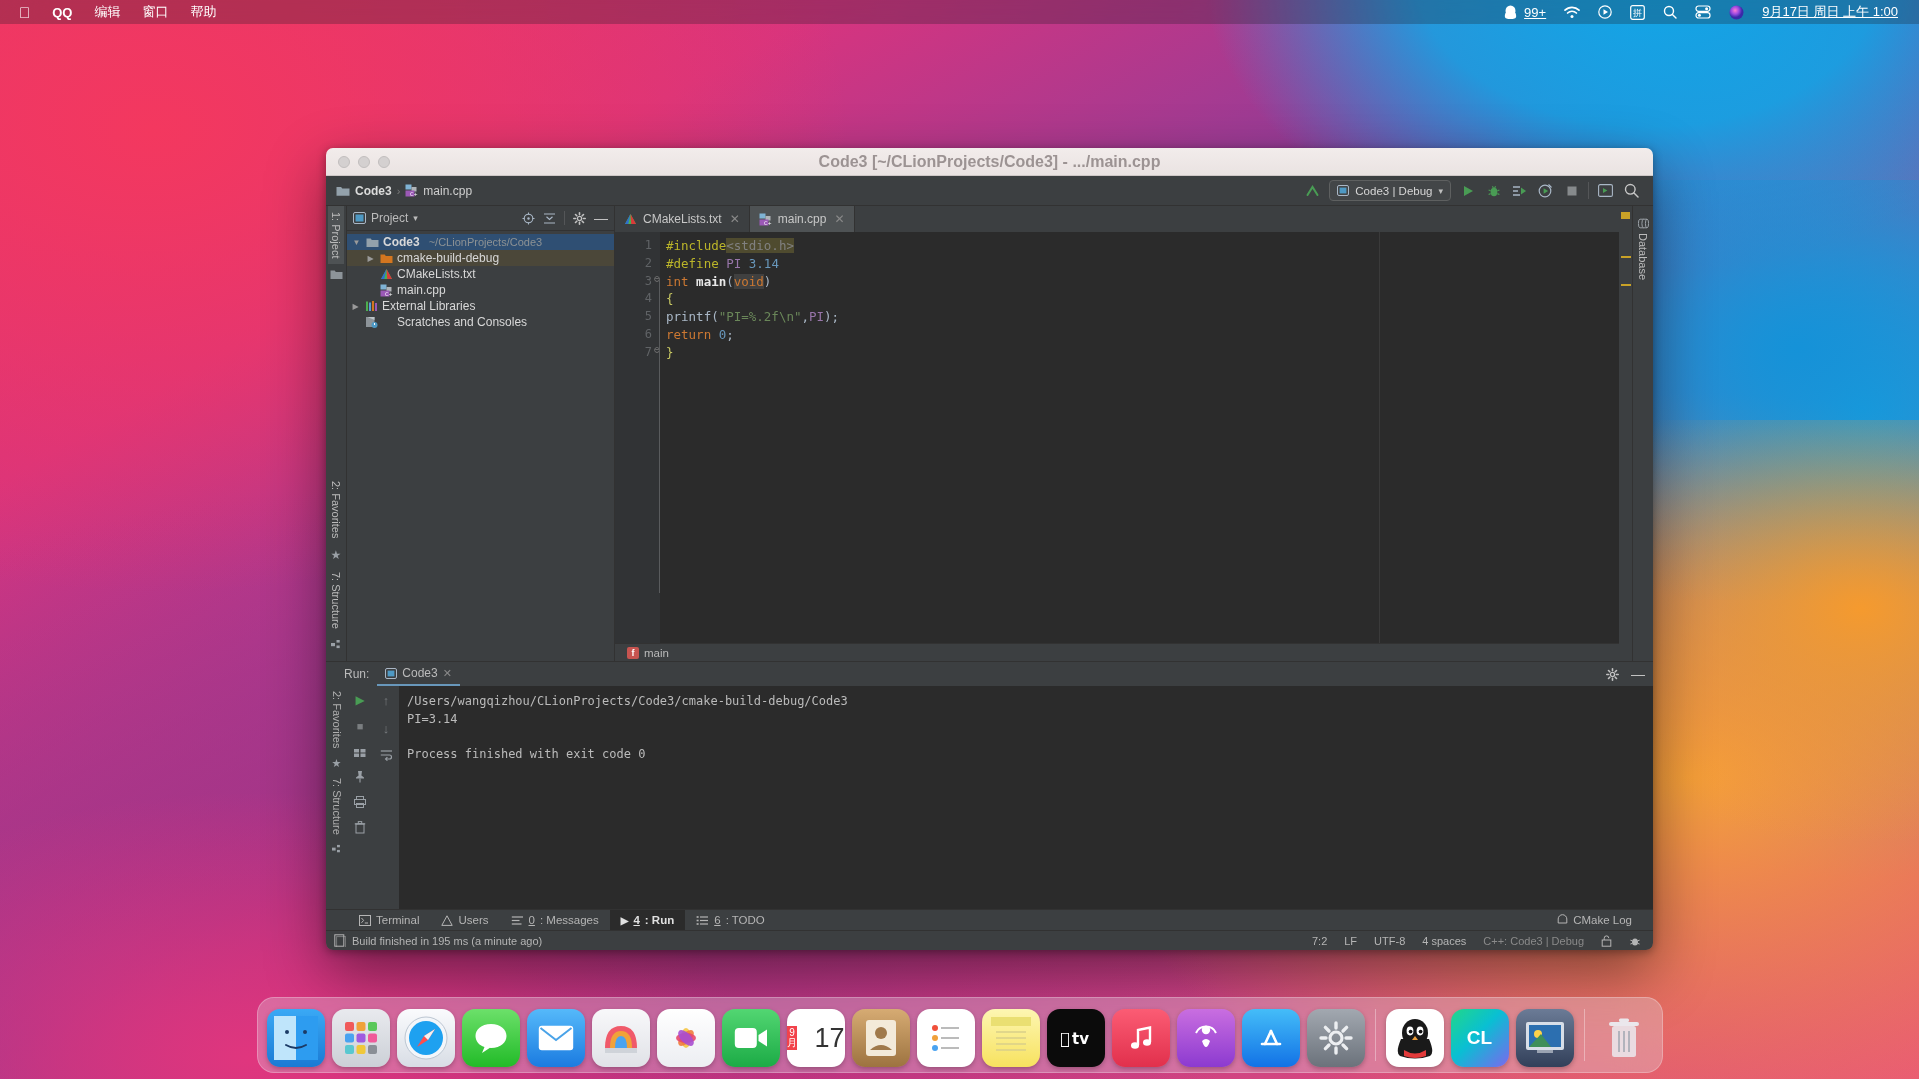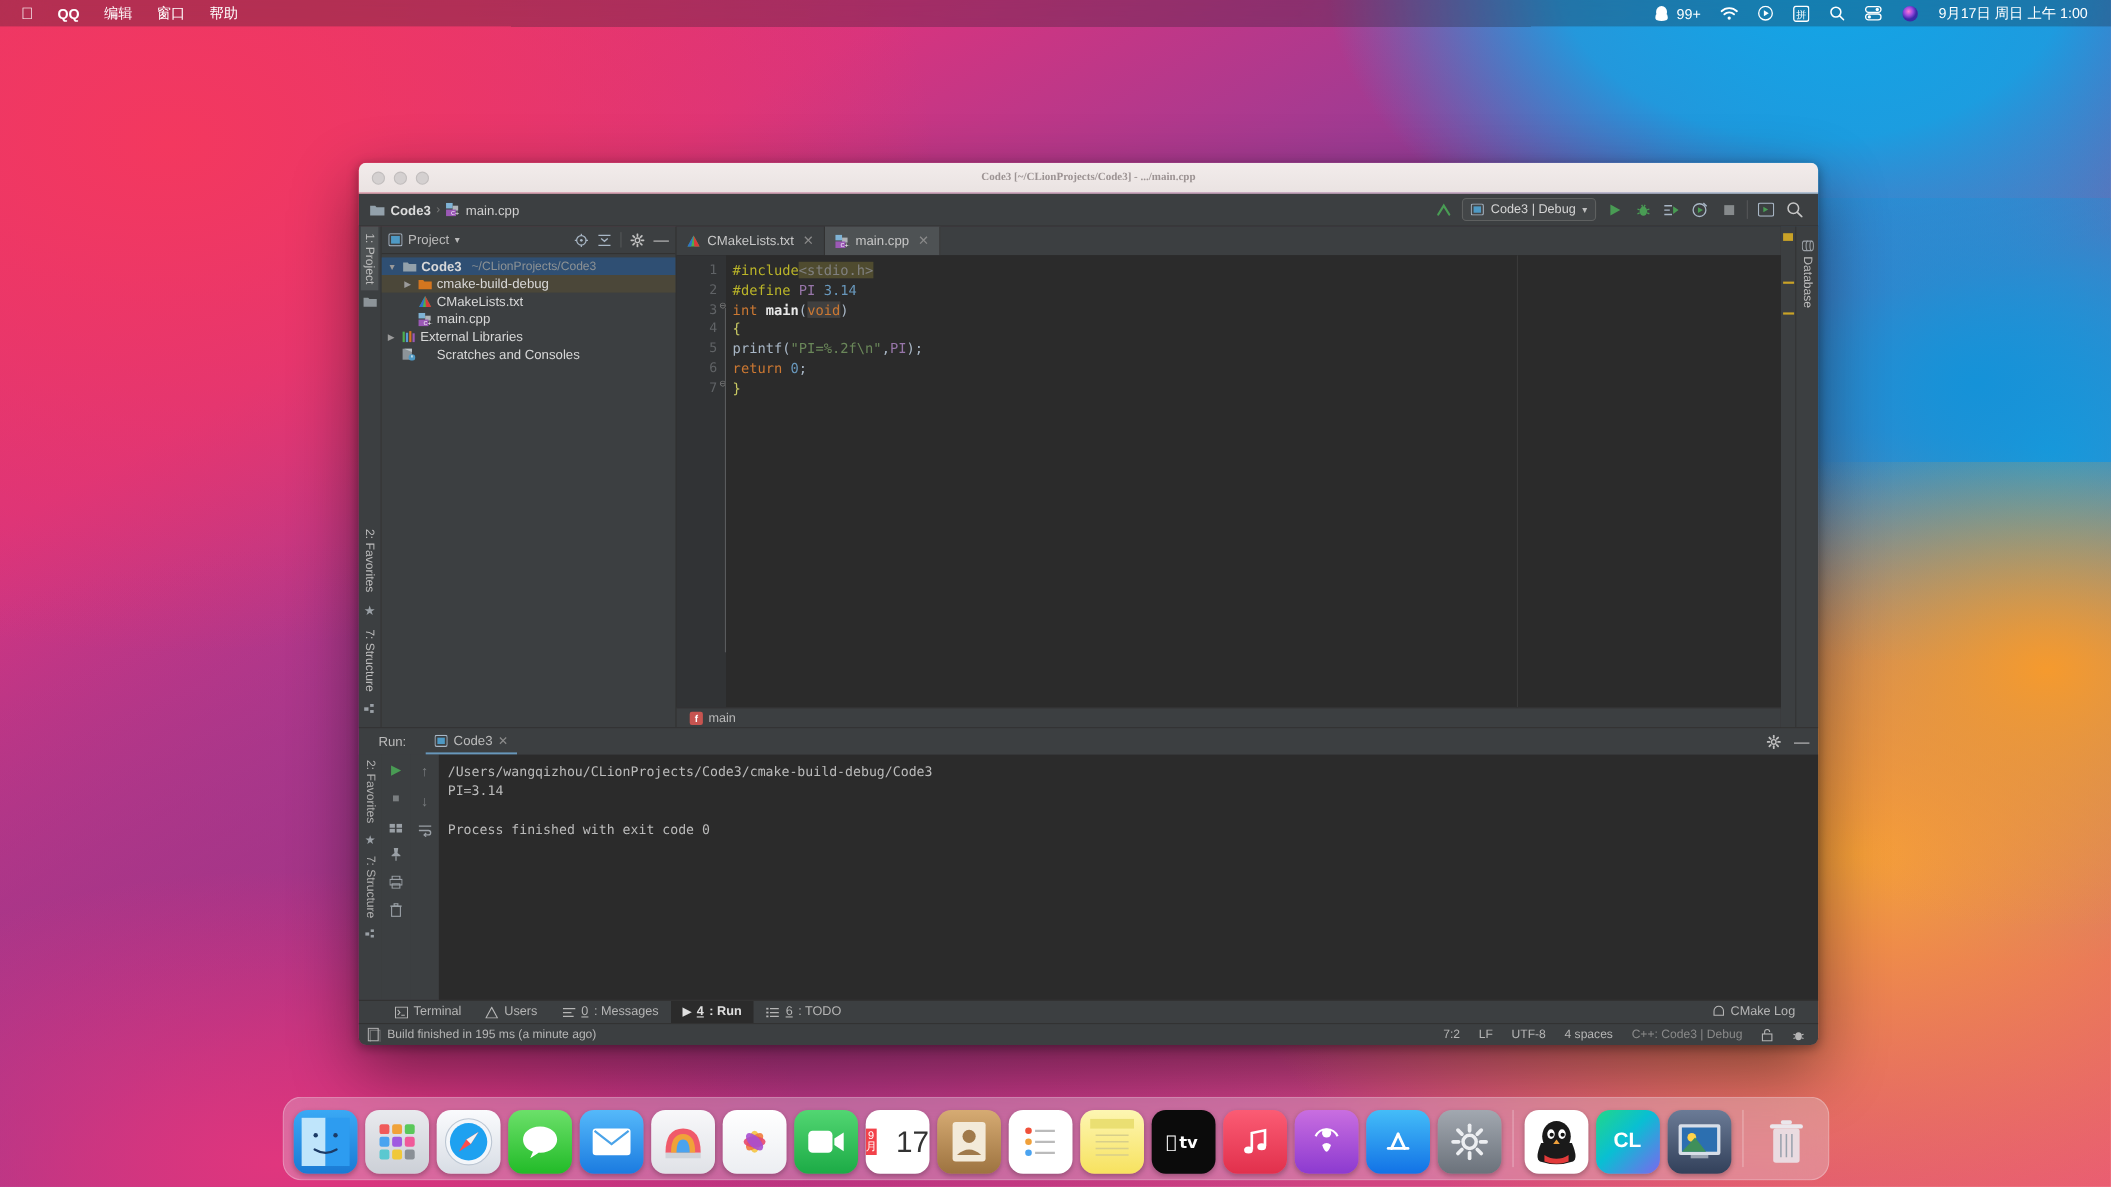--- a/index.html
+++ b/index.html
@@ -32,42 +32,42 @@
     position: absolute; top:0; left:0; width:1919px; height:24px;
     background: rgba(30,30,40,0.28);
     backdrop-filter: blur(20px);
     display: flex; align-items: center;
     color: #fff; font-size: 13px; z-index: 50;
   }
   #menubar .left { display:flex; align-items:center; gap:0; padding-left:8px; }
   #menubar .mitem { padding: 0 11px; height:24px; display:flex; align-items:center; white-space:nowrap; }
   #menubar .mitem.bold { font-weight: bold; }
   #menubar .right { margin-left:auto; display:flex; align-items:center; gap:0; padding-right:12px; }
-  #menubar .ritem { padding: 0 9px; height:24px; display:flex; align-items:center; gap:7px; }
+  #menubar .ritem { padding: 0 9px; height:24px; display:flex; align-items:center; gap:7px;text-decoration:underline; }
   .apple-logo { font-size: 15px; line-height:1; }
 
   
   #clion {
     position: absolute; left: 326px; top: 148px;
     width: 1327px; height: 802px;
     border-radius: 7px; overflow: hidden;
     box-shadow: 0 22px 60px rgba(0,0,0,.45), 0 2px 10px rgba(0,0,0,.35);
     font-size: 12px;
     display: flex; flex-direction: column;
   }
   #titlebar {
     height: 28px; background: linear-gradient(#f2eceb,#eae3e2);
     display:flex; align-items:center; position:relative; flex:none;
     border-bottom: 1px solid #cfc8c7;
   }
   .traffic { display:flex; gap:8px; padding-left:12px; }
   .tl { width:12px; height:12px; border-radius:50%; background:#d4d0d0; border:1px solid #c2bebe; }
   #window-title {
     position:absolute; left:0; right:0; text-align:center;
-    font-size:10px; font-weight:bold; color:#9c9393;font-family:Liberation Serif, serif;
+    font-size:16px; font-weight:bold; color:#9c9393;
   }
   
   #toolbar {
     height: 30px; background:#3c3f41; border-bottom:1px solid #323232;
     display:flex; align-items:center; color:#bbbbbb; flex:none;
     padding: 0 6px;
   }
   #breadcrumb { display:flex; align-items:center; gap:5px; padding-left:4px; font-size:12px; }
   #breadcrumb .sep { color:#7a7a7a; font-size:11px; }
   .bc-text { color:#cfcfcf; }
@@ -151,21 +151,21 @@
   #stripe .sq { position:absolute; right:2px; width:9px; height:7px; background:#c9a227; }
   #stripe .ln { position:absolute; right:1px; width:10px; height:2px; background:#c9a227; }
 
   
   #right-rail { width:21px; background:#3c3f41; border-left:1px solid #323232; display:flex;
                 flex-direction:column; align-items:center; padding-top:6px; flex:none; }
 
   
   #run-window { height: 248px; background:#3c3f41; display:flex; flex-direction:column; flex:none;
                 border-top:1px solid #323232; }
-  #run-head { height:24px; display:flex; align-items:center; gap:18px; padding:0 8px;
+  #run-head { height:24px; display:flex; align-items:center; gap:8px; padding:0 8px;
               color:#bbbbbb; font-size:12px; }
   #run-head .runtab { display:flex; align-items:center; gap:5px; padding:0 8px; height:24px;
                       border-bottom:2px solid #6897bb; }
   #run-head .right { margin-left:auto; display:flex; align-items:center; gap:12px; }
   #run-body { flex:1; display:flex; min-height:0; }
   #run-left-rail { width:21px; background:#3c3f41; display:flex; flex-direction:column;
                    align-items:center; flex:none; }
   .vert-tab { writing-mode:vertical-rl; font-size:11px; color:#b0b0b0; padding:5px 2px;
               display:flex; align-items:center; gap:4px; }
   #run-actions { width:26px; background:#3c3f41; display:flex; flex-direction:column;

